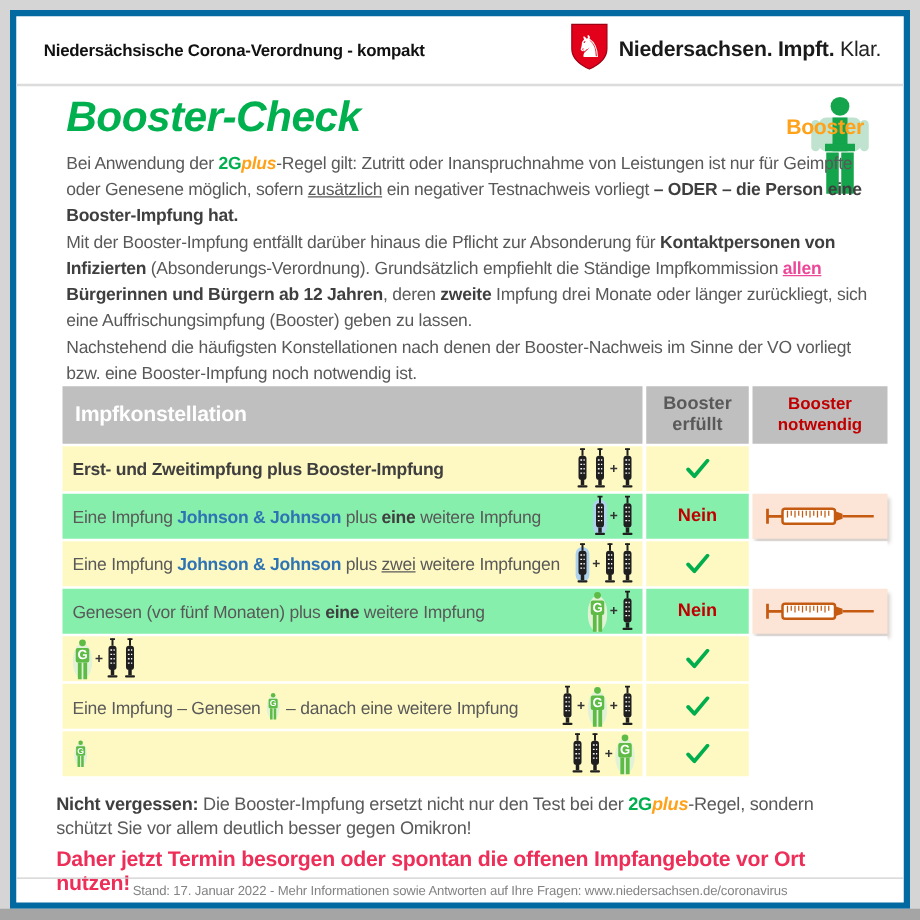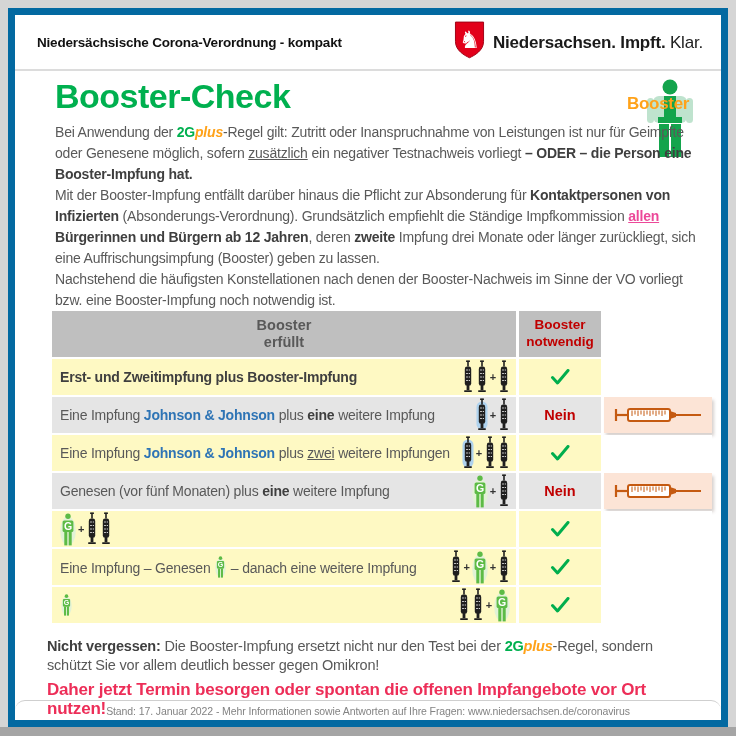--- a/index.html
+++ b/index.html
@@ -5,34 +5,34 @@
   html,body{margin:0;padding:0;}
   body{
     width:736px;height:736px;position:relative;
     background:#d5d5d5;
     font-family:"Liberation Sans",sans-serif;
     overflow:hidden;
   }
   .bottom-strip{position:absolute;left:0;right:0;bottom:0;height:9px;background:#a5a5a5;}
   .card{
     position:absolute;left:8px;right:8px;top:8px;bottom:9px;
-    background:#fff;border:7px solid #0369a1;box-sizing:border-box;
+    background:#fff;border:5px solid #0369a1;box-sizing:border-box;
   }
   
   .hdr{position:absolute;top:0;left:0;right:0;height:54px;border-bottom:2px solid #dcdcdc;}
   .hdr-title{position:absolute;left:22px;top:50%;transform:translateY(-50%);
     font-size:13.5px;font-weight:bold;color:#111;letter-spacing:-.2px;}
   .brand{position:absolute;right:18px;top:50%;transform:translateY(-50%);
     display:flex;align-items:center;gap:8px;}
   .brand-text{font-size:17px;color:#1a1a1a;letter-spacing:-.2px;white-space:nowrap;}
   .brand-text .bld{font-weight:bold;}
   .brand-text .lgt{font-weight:normal;color:#222;}
   
   .page-title{position:absolute;left:40px;top:62px;font-size:34px;font-weight:bold;
-    color:#00B04F;letter-spacing:-.5px;}
+    color:#00B04F;letter-spacing:-.5px;font-style:italic;}
   .booster-fig{position:absolute;right:24px;top:64px;width:54px;height:80px;}
   .booster-label{position:absolute;left:-16px;top:15px;font-size:17px;font-weight:bold;
     color:#FFA219;letter-spacing:-.3px;white-space:nowrap;}
   
   .intro{position:absolute;left:40px;top:107px;width:655px;
     font-size:14px;line-height:21px;color:#595959;letter-spacing:-.2px;}
   .intro p{margin:0;}
   .seg-b{font-weight:bold;color:#3f3f3f;}
   .seg-u{text-decoration:underline;}
   .seg-bu{font-weight:bold;text-decoration:underline;color:#ec4899;}
@@ -45,39 +45,39 @@
   .thead{height:46px;}
   .th{background:#BFBFBF;display:flex;align-items:center;}
   .th1{padding-left:10px;color:#fff;font-weight:bold;font-size:17px;letter-spacing:-.2px;}
   .th2{justify-content:center;text-align:center;color:#595959;font-weight:bold;
     font-size:14.5px;line-height:1.2;white-space:pre-line;}
   .th3{justify-content:center;text-align:center;color:#C00000;font-weight:bold;
     font-size:13.5px;line-height:1.25;white-space:pre-line;}
   .trow{height:36px;}
   .cell{display:flex;align-items:center;}
   .bg-green{background:#fef9c3;}
-  .bg-peach{background:#e5e5e5;}
+  .bg-peach{background:#86efac;}
   .cell1{justify-content:space-between;padding:0 4px 0 8px;
     font-size:14px;color:#595959;letter-spacing:-.2px;overflow:hidden;}
   .cell-text{white-space:nowrap;}
   .cell-text svg{vertical-align:-5px;margin:0 1px;}
   .cell-icons{display:flex;align-items:center;gap:2px;flex:none;padding-right:2px;}
   .plus-sign{font-size:11px;font-weight:bold;color:#333;margin:0 0px;}
   .cell2{justify-content:center;}
   .nein{font-size:14.5px;font-weight:bold;color:#C00000;}
   .cell3{justify-content:center;background:#fff;}
   .cell3.needed{background:#FCE4D6;box-shadow:2px 3px 3px rgba(110,90,80,.28);}
   
   .note{position:absolute;left:32px;right:48px;top:622px;text-align:left;
     font-size:14.5px;line-height:19px;color:#595959;letter-spacing:-.2px;}
   .cta{margin-top:5px;font-size:17px;font-weight:bold;color:#ED2E58;letter-spacing:-.2px;}
   
   .ftr{position:absolute;left:0;right:0;bottom:0;height:19px;border-top:1px solid #cfcfcf;
     display:flex;align-items:center;justify-content:center;
-    font-size:10.5px;color:#838383;letter-spacing:-.1px;border-radius:10px;}
+    font-size:10.5px;color:#838383;letter-spacing:-.1px;}
 </style>
 </head>
 <body>
 
 <div class="card">
 
   <div class="hdr">
     <div class="hdr-title">Niedersächsische Corona-Verordnung - kompakt</div>
     <div class="brand">
       <span>
@@ -111,20 +111,21 @@
   </div>
 
   <div class="intro">
     <p><span>Bei Anwendung der </span><span class="seg-green-b">2G</span><span class="seg-orange-bi">plus</span><span>-Regel gilt: Zutritt oder Inanspruchnahme von Leistungen ist nur für Geimpfte oder Genesene möglich, sofern </span><span class="seg-u">zusätzlich</span><span> ein negativer Testnachweis vorliegt </span><span class="seg-b">– ODER – die Person eine Booster-Impfung hat.</span></p>
     <p><span>Mit der Booster-Impfung entfällt darüber hinaus die Pflicht zur Absonderung für </span><span class="seg-b">Kontaktpersonen von Infizierten</span><span> (Absonderungs-Verordnung). Grundsätzlich empfiehlt die Ständige Impfkommission </span><span class="seg-bu">allen</span><span class="seg-b"> Bürgerinnen und Bürgern ab 12 Jahren</span><span>, deren </span><span class="seg-b">zweite</span><span> Impfung drei Monate oder länger zurückliegt, sich eine Auffrischungsimpfung (Booster) geben zu lassen.</span></p>
     <p><span>Nachstehend die häufigsten Konstellationen nach denen der Booster-Nachweis im Sinne der VO vorliegt bzw. eine Booster-Impfung noch notwendig ist.</span></p>
   </div>
 
   <div class="tbl">
     <div class="thead">
+      <div class="th th1">Impfkonstellation</div>
       <div class="th th2">Booster
 erfüllt</div>
       <div class="th th3">Booster
 notwendig</div>
     </div>
     <div id="tbody">
   <div class="trow">
     <div class="cell cell1 bg-green">
       <span class="cell-text"><span class="seg-b">Erst- und Zweitimpfung plus Booster-Impfung</span></span>
       <span class="cell-icons">

